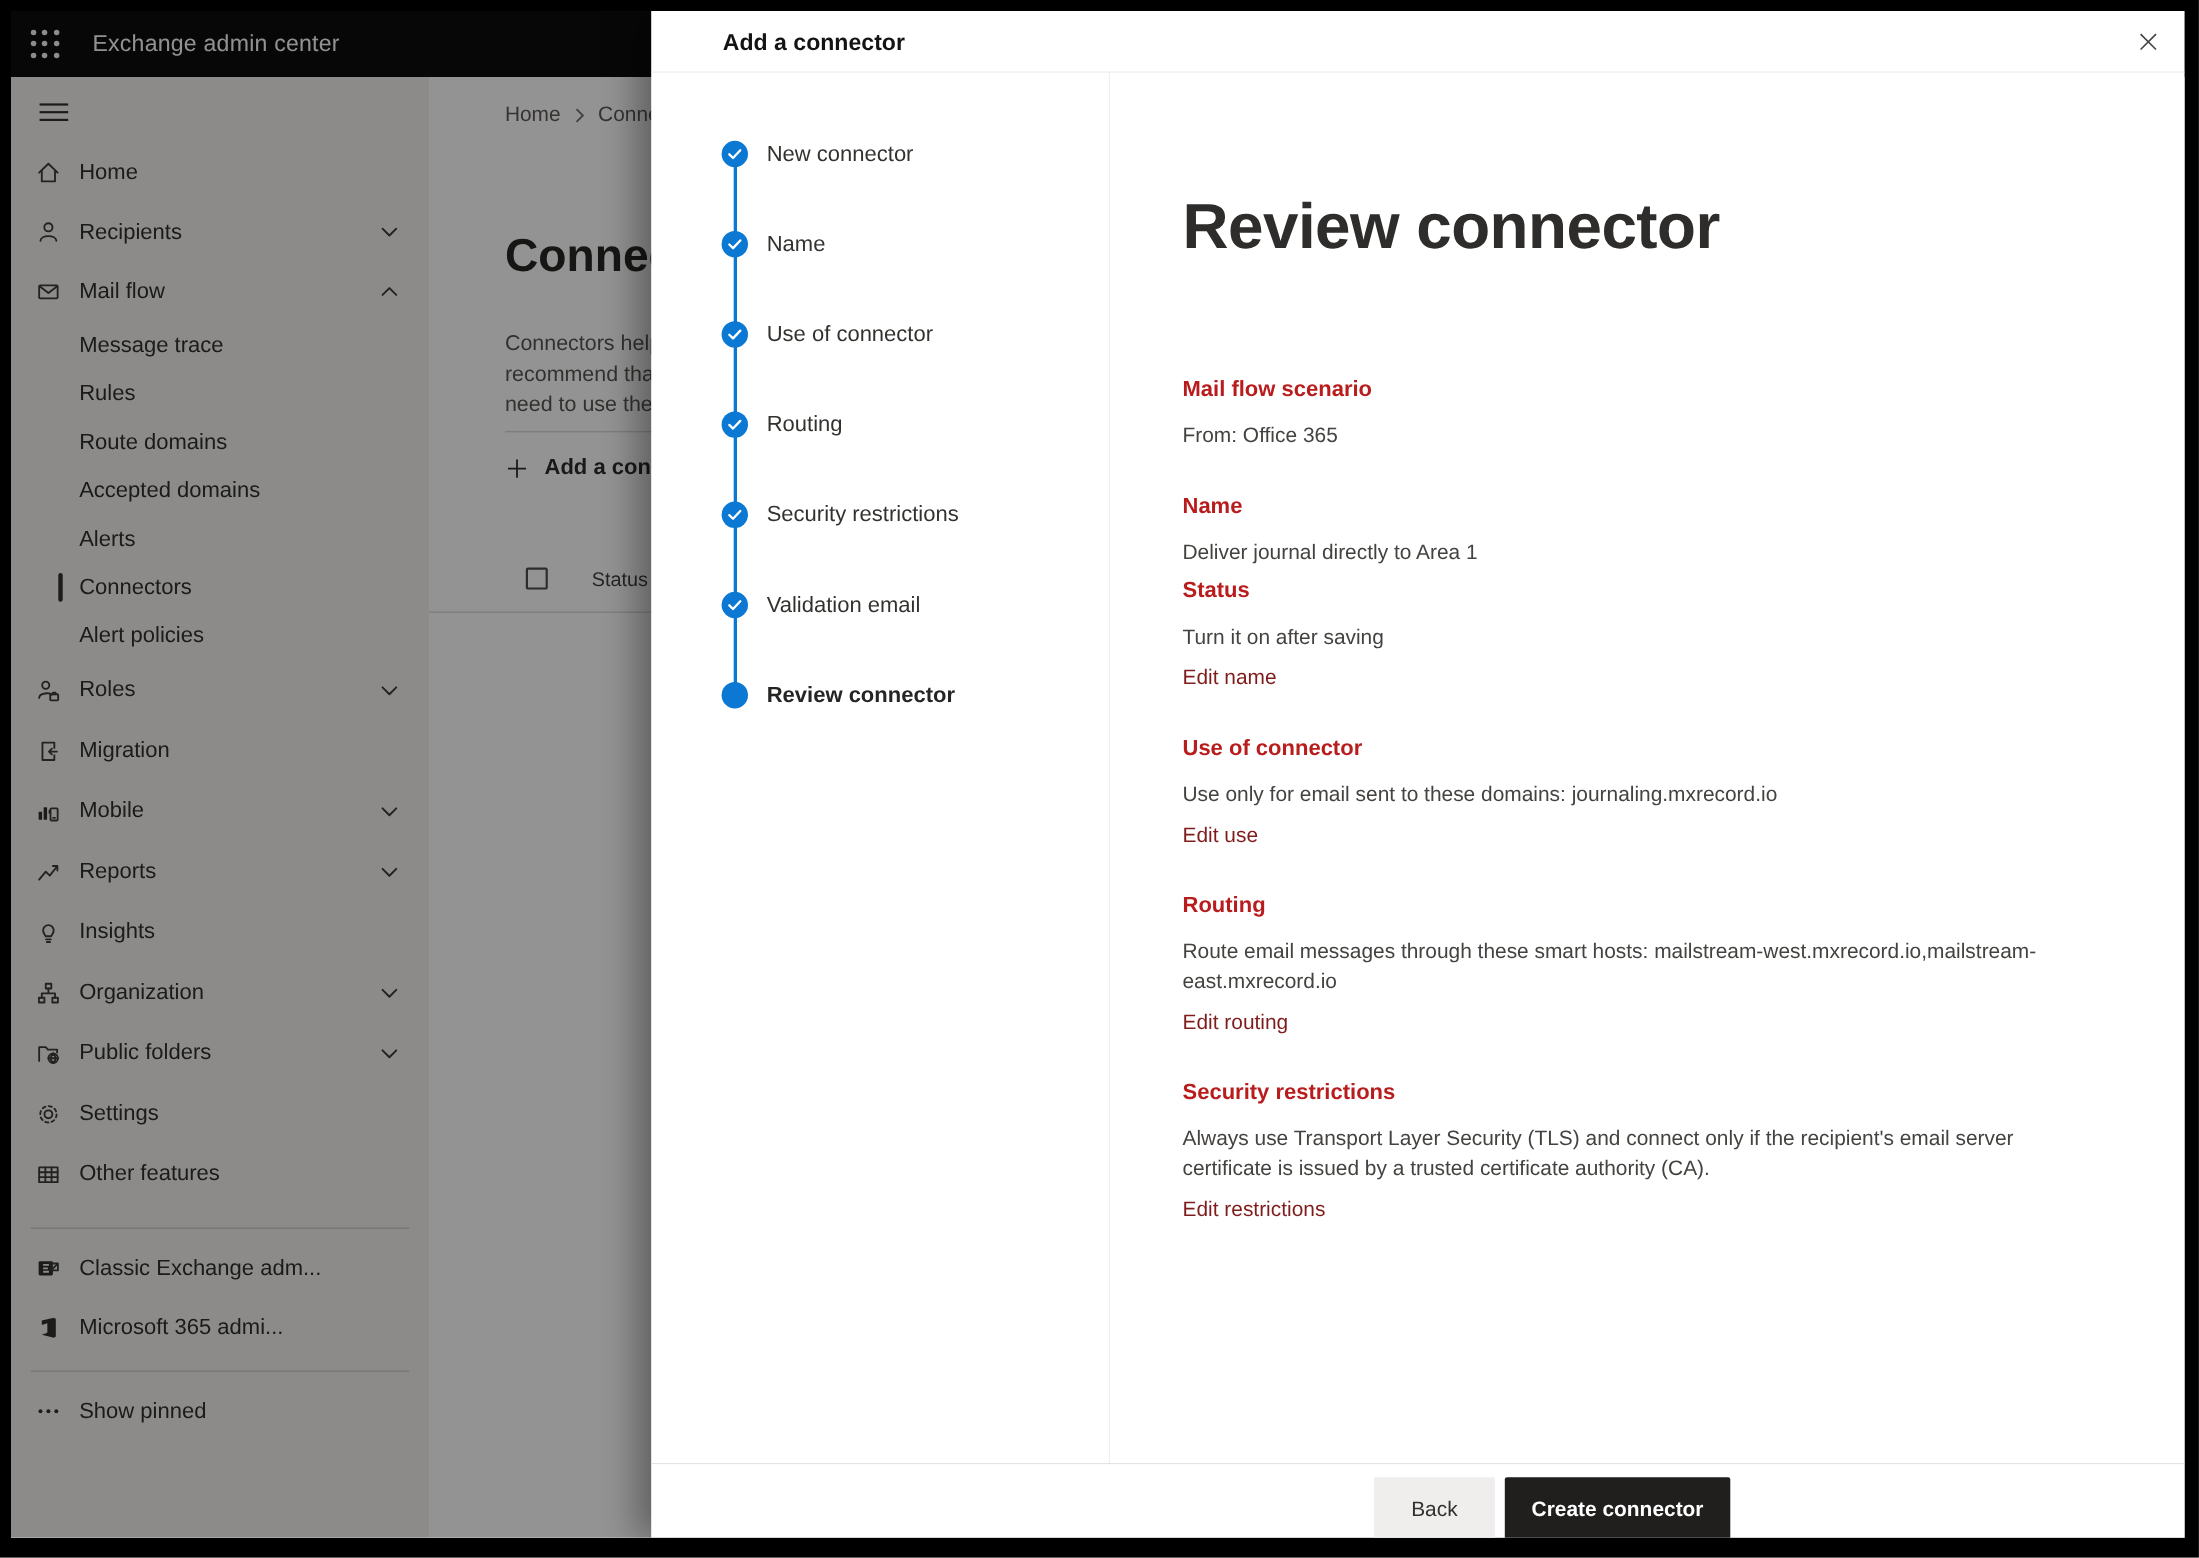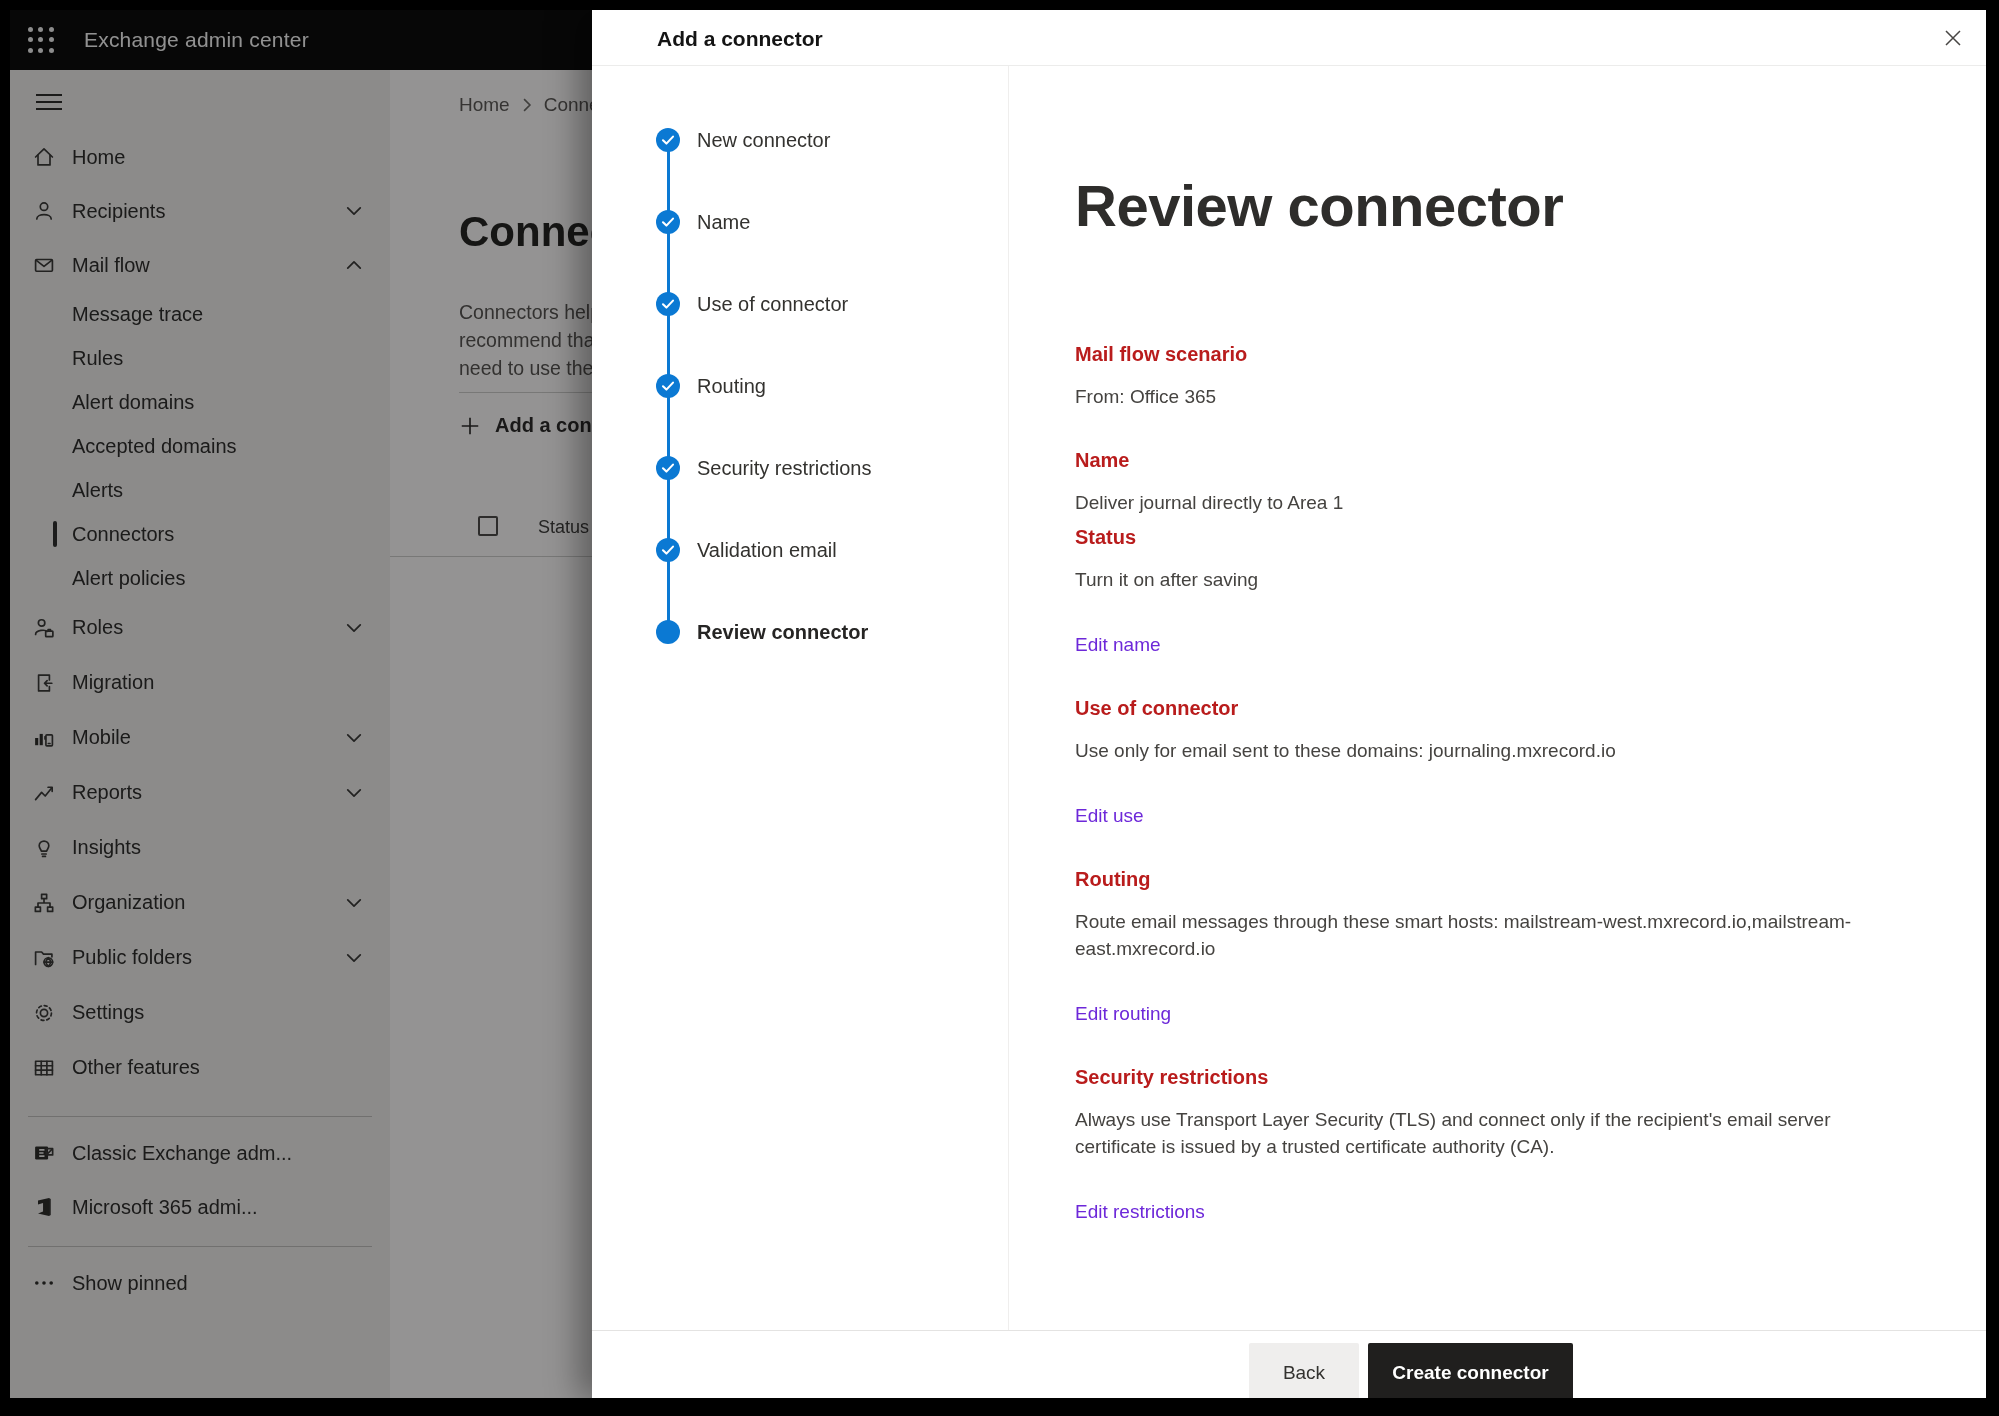--- a/index.html
+++ b/index.html
@@ -67,21 +67,21 @@
   .step .slabel{ position:absolute; left:105px; font-size:20px; color:#33322f; white-space:nowrap; }
   .step.current .slabel{ font-weight:bold; color:#262524; }
 
   
   .content{ position:absolute; left:483px; top:162px; width:840px; }
   .content h1{ font-size:58px; font-weight:bold; color:#2e2d2b; letter-spacing:-.5px; margin-bottom:104px; }
   .section{ margin-bottom:39px; }
   .block + .block{ margin-top:8px; }
   .content h4{ font-size:20px; font-weight:bold; color:#b91c1c; margin-bottom:17px; }
   .content p{ font-size:19px; line-height:27px; color:#454340; margin-bottom:10px; }
-  .edit-link{ display:inline-block; font-size:19px; line-height:27px; color:#6d28d9; cursor:pointer;margin-top:28px; }
+  .edit-link{ display:inline-block; font-size:19px; line-height:27px; color:#7f1d1d; cursor:pointer; }
 
   
   .modal-footer-div{ position:absolute; left:0; right:0; top:1320px; height:1px; background:#e4e3e2; }
   .btn{ position:absolute; top:1333px; height:60px; border:none; border-radius:2px; font-family:"Liberation Sans",sans-serif; font-size:19px; cursor:pointer; }
   .btn-back{ left:657px; width:110px; background:#efeeed; color:#33322f; }
   .btn-create{ left:776px; width:205px; background:#201f1e; color:#fff; font-weight:bold; }
 
   svg .ln{ fill:none; stroke:#3a3937; stroke-width:1.4; stroke-linecap:round; stroke-linejoin:round; }
   svg .fl{ fill:#2e2d2b; stroke:none; }
 </style>
@@ -144,21 +144,21 @@
           </svg>
       </div>
 
       <div class="nav-item sub">
         <span class="nlabel">Message trace</span>
       </div>
       <div class="nav-item sub">
         <span class="nlabel">Rules</span>
       </div>
       <div class="nav-item sub">
-        <span class="nlabel">Alert domains</span>
+        <span class="nlabel">Route domains</span>
       </div>
       <div class="nav-item sub">
         <span class="nlabel">Accepted domains</span>
       </div>
       <div class="nav-item sub">
         <span class="nlabel">Alerts</span>
       </div>
       <div class="nav-item sub">
         <span class="sel-bar"></span>
         <span class="nlabel">Connectors</span>

